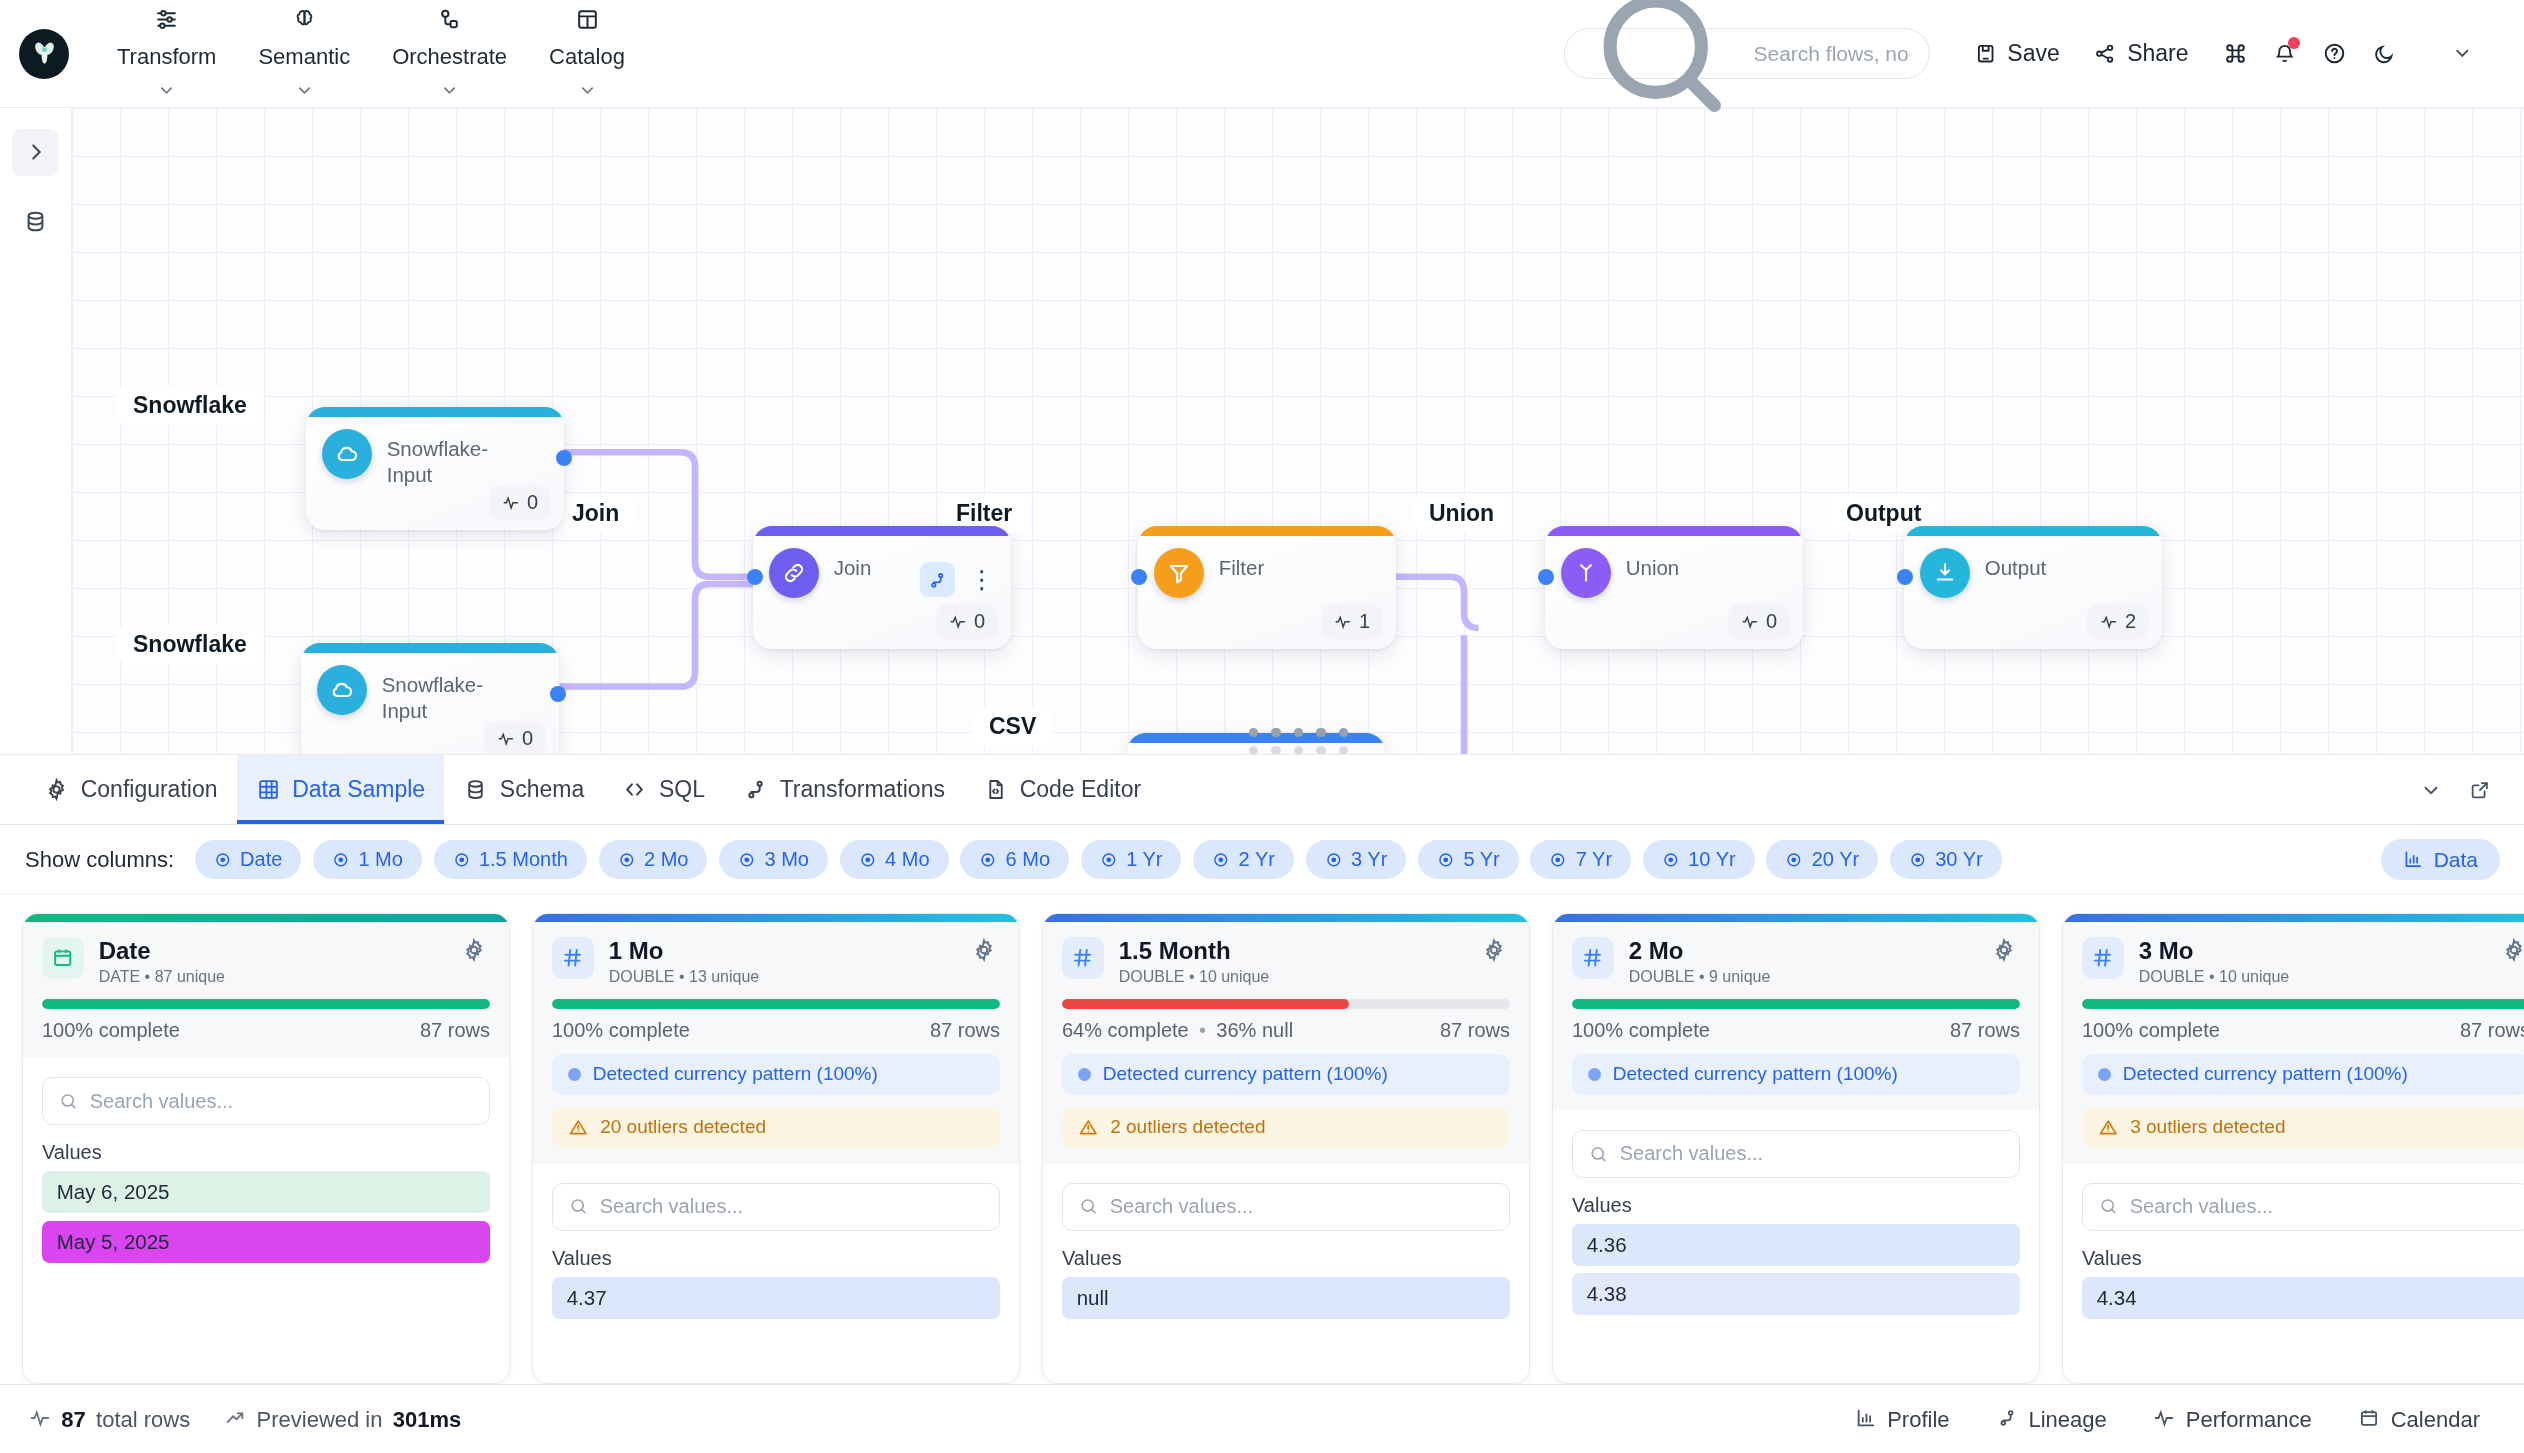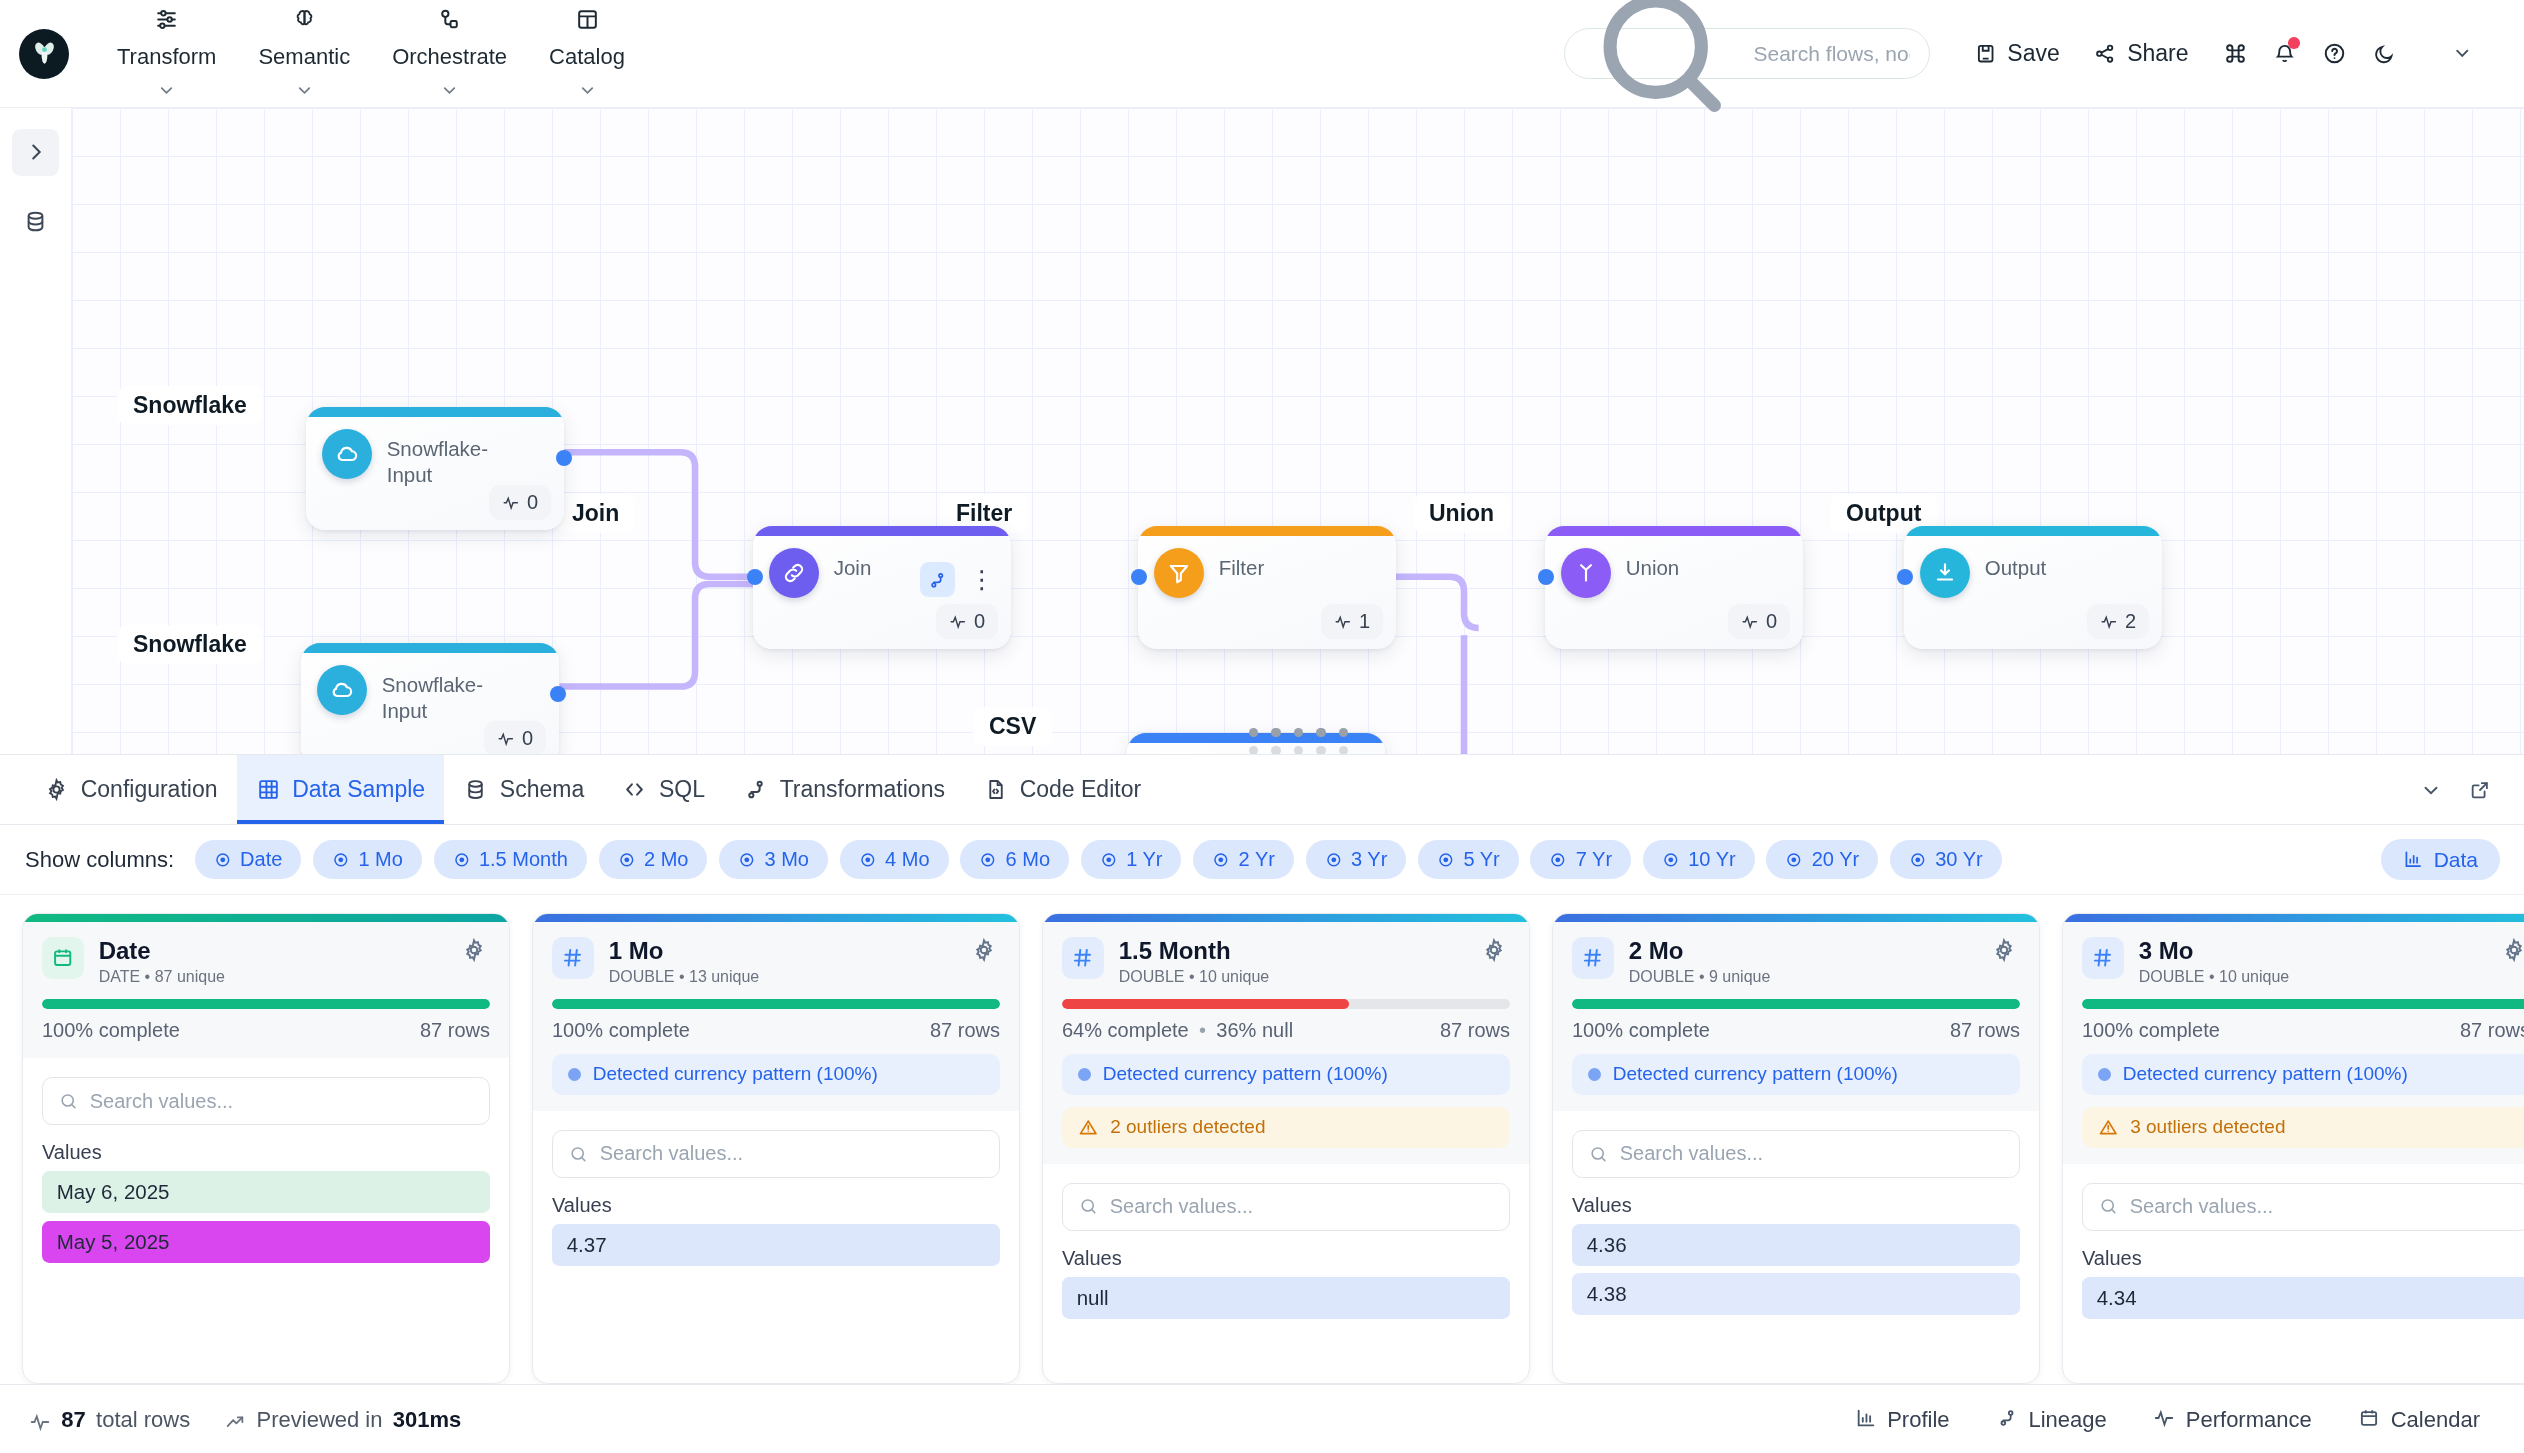--- a/index.html
+++ b/index.html
@@ -256,21 +256,21 @@
     display: flex; align-items: center; padding: 0 14.7px;
     font-size: 20.5px; color: #1f2937;
   }
 
   
   .statusbar {
     height: 70px; flex: 0 0 70px;
     border-top: 0.7px solid #e6e9ed; background: #fff;
     display: flex; align-items: center; padding: 0 29px;
   }
-  .st-item { display: flex; align-items: flex-end; gap: 10.3px; font-size: 22px; color: #4b5563; margin-right: 34px; }
+  .st-item { display: flex; align-items: flex-start; gap: 10.3px; font-size: 22px; color: #4b5563; margin-right: 34px; }
   .st-item b { color: #111827; font-weight: 700; }
   .st-item svg { width: 22px; height: 22px; color: #6b7280; }
   .st-right { margin-left: auto; display: flex; align-items: center; }
   .st-btn {
     display: flex; gap: 10.3px;
     font-size: 22px; color: #374151; cursor: pointer;
     padding: 7.3px 16px; border-radius: 7.3px; margin-left: 14.7px; white-space: nowrap;
   }
   .st-btn svg { width: 22px; height: 22px; }
 </style>
@@ -870,20 +870,28 @@
             <div class="bar-fill" style="width:100%;background:#10b981"></div>
           </div>
           <div class="ch-stats">
             <span>100% complete</span>
             <span class="right">87 rows</span>
           </div>
           <div class="flag info">
             <span class="bullet"></span>
             <span>Detected currency pattern (100%)</span>
           </div>
+          <div class="flag warn">
+            <svg viewBox="0 0 24 24" fill="none" stroke="#d97706" stroke-width="2" stroke-linejoin="round">
+                <path d="M12 4.8L21 19.5H3z"></path>
+                <path d="M12 10v4" stroke-linecap="round"></path>
+                <circle cx="12" cy="16.8" r=".9" fill="#d97706" stroke="none"></circle>
+              </svg>
+            <span>20 outliers detected</span>
+          </div>
         </div>
         <div class="card-body">
           <div class="vsearch">
             <svg viewBox="0 0 24 24" fill="none" stroke="#9aa5b1" stroke-width="2" width="20.5" height="20.5">
                 <circle cx="11" cy="11" r="7"></circle>
                 <path d="M20 20l-3.6-3.6" stroke-linecap="round"></path>
               </svg>
             <input placeholder="Search values..." style="">
           </div>
           <div class="vlabel">Values</div>

